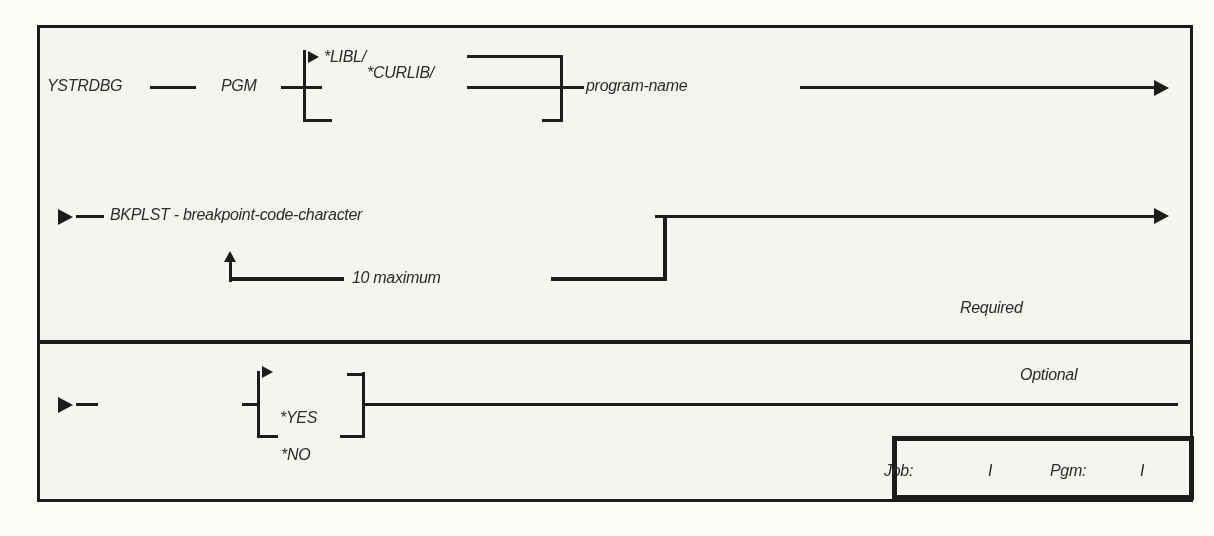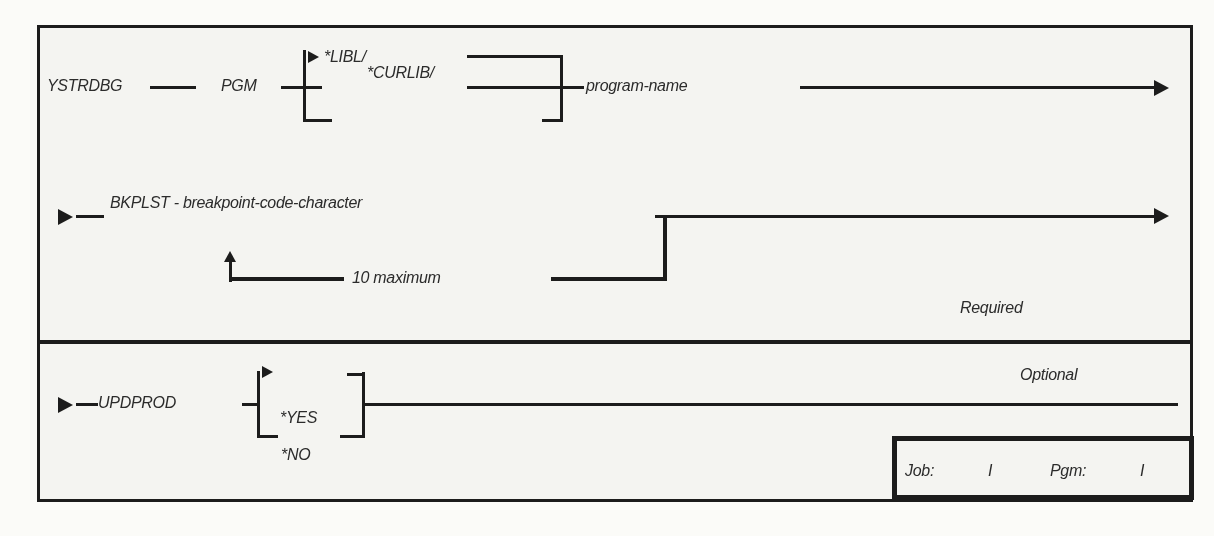--- a/index.html
+++ b/index.html
@@ -55,51 +55,50 @@
   <div class="vline" style="left:560px;top:55px;height:67px;"></div>
   <div class="hline" style="left:542px;top:119px;width:21px;"></div>
 
   <div class="hline" style="left:563px;top:86px;width:21px;"></div>
   <span class="lbl" style="left:586px;top:73px;">program-name</span>
   <div class="hline" style="left:800px;top:86px;width:356px;"></div>
   <div class="arr-r" style="left:1154px;top:80px;"></div>
 
   <div class="arr-r" style="left:58px;top:209px;"></div>
   <div class="hline" style="left:76px;top:215px;width:28px;"></div>
-  <span class="lbl" style="left:110px;top:190px;">BKPLST - breakpoint-code-character</span>
+  <span class="lbl" style="left:110px;top:202px;">BKPLST - breakpoint-code-character</span>
 
   <div class="arr-up" style="left:224px;top:251px;"></div>
   <div class="vline" style="left:229px;top:260px;height:22px;"></div>
   <div class="hline thick" style="left:229px;top:277px;width:115px;"></div>
   <span class="lbl" style="left:352px;top:265px;">10 maximum</span>
   <div class="hline thick" style="left:551px;top:277px;width:116px;"></div>
   <div class="vline" style="left:663px;top:215px;width:4px;height:66px;"></div>
 
   <div class="hline" style="left:655px;top:215px;width:500px;"></div>
   <div class="arr-r" style="left:1154px;top:208px;"></div>
 
   <span class="lbl" style="left:960px;top:295px;">Required</span>
 
   <div class="arr-r" style="left:58px;top:397px;"></div>
   <div class="hline" style="left:76px;top:403px;width:22px;"></div>
-  <span class="lbl" style="left:98px;top:390px;">UPDPROD</span>
   <div class="hline" style="left:242px;top:403px;width:17px;"></div>
 
   <div class="vline" style="left:257px;top:371px;height:67px;"></div>
   <div class="arr-r-sm" style="left:262px;top:366px;"></div>
   <span class="lbl" style="left:280px;top:361px;margin-top:44px;">*YES</span>
   <span class="lbl" style="left:281px;top:442px;">*NO</span>
   <div class="hline" style="left:257px;top:435px;width:21px;"></div>
   <div class="vline" style="left:362px;top:372px;height:66px;"></div>
   <div class="hline" style="left:347px;top:373px;width:18px;"></div>
   <div class="hline" style="left:340px;top:435px;width:25px;"></div>
 
   <div class="hline" style="left:365px;top:403px;width:813px;"></div>
 
   <span class="lbl" style="left:1020px;top:362px;">Optional</span>
 
   <div class="job-box"></div>
-  <span class="lbl" style="left:905px;top:458px;">Job:</span>
+  <span class="lbl" style="left:884px;top:458px;">Job:</span>
   <span class="lbl" style="left:988px;top:458px;">I</span>
   <span class="lbl" style="left:1018px;top:458px;margin-left:32px;">Pgm:</span>
   <span class="lbl" style="left:1140px;top:458px;">I</span>
 
 </div>
 
 </body></html>

